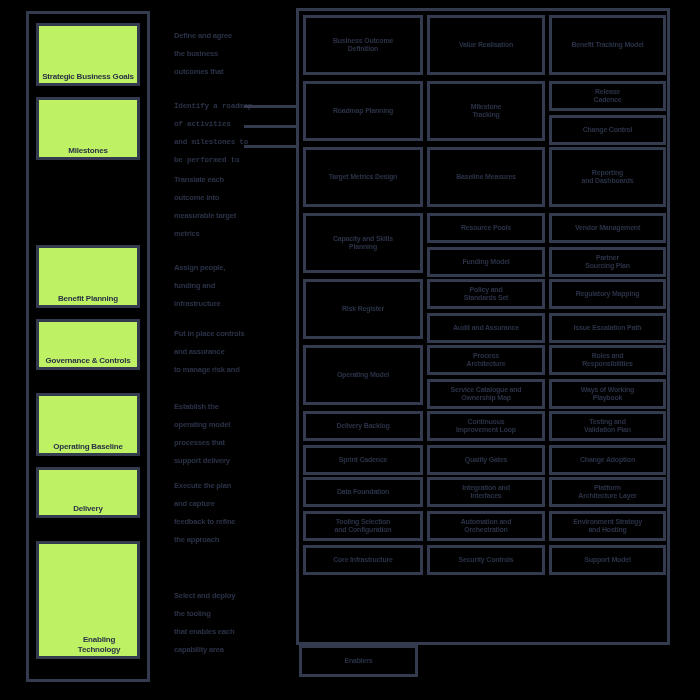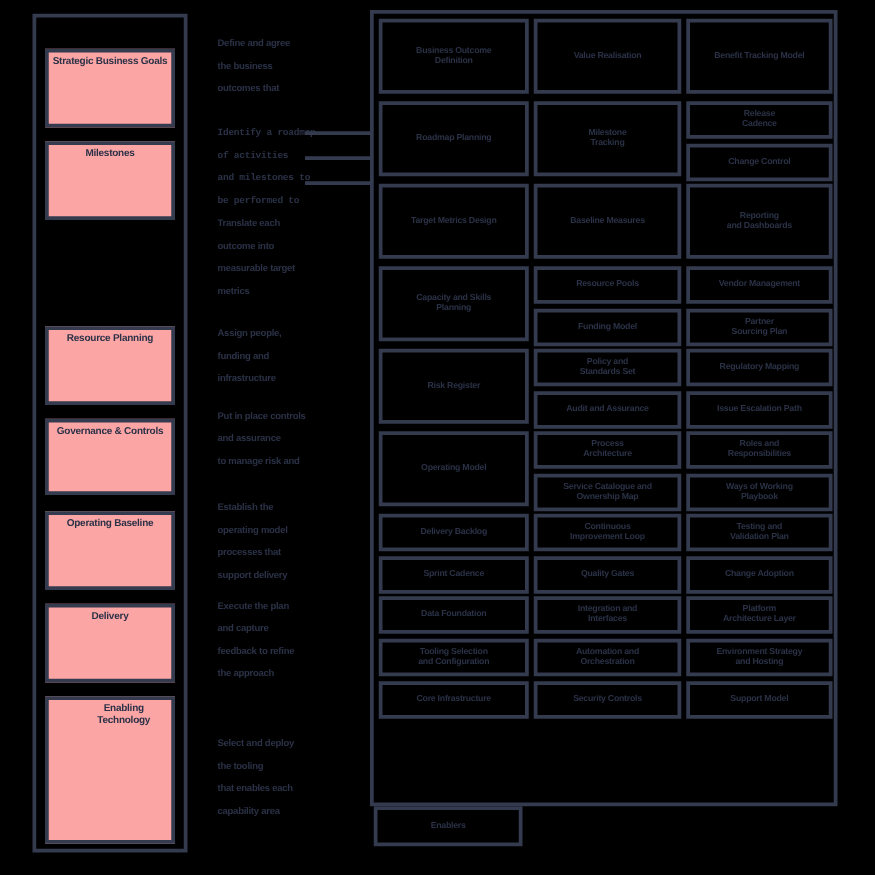--- a/index.html
+++ b/index.html
@@ -39,27 +39,26 @@
     border: 3px solid #343b4e;
     box-sizing: border-box;
     background: #000;
   }
   .left-cell {
     position: absolute;
     left: 7px;
     width: 104px;
     border: 3px solid #343b4e;
     box-sizing: border-box;
-    background: #fca5a5;
+    background: #bef264;
     display: flex;
-    align-items: flex-start;
+    align-items: flex-end;
     justify-content: center;
     text-align: center;
     padding: 2px;
-    margin-top: 16px;
   }
   .left-cell .txt { font-size: 8px; }
 
   
   #middle-column {
     position: absolute;
     left: 170px;
     top: 0px;
     width: 126px;
     height: 700px;
@@ -126,29 +125,29 @@
 <div id="root">
 
   <div id="left-column">
       <div class="left-cell" style="top: 9px; height: 63px;">
         <span class="txt">Strategic Business Goals</span>
       </div>
       <div class="left-cell" style="top: 83px; height: 63px;">
         <span class="txt">Milestones</span>
       </div>
       <div class="left-cell" style="top: 231px; height: 63px;">
-        <span class="txt">Resource Planning</span>
-      </div>
-      <div class="left-cell" style="top: 305px; height: 61px;">
+        <span class="txt">Benefit Planning</span>
+      </div>
+      <div class="left-cell" style="top: 305px; height: 51px;">
         <span class="txt">Governance &amp; Controls</span>
       </div>
       <div class="left-cell" style="top: 379px; height: 63px;">
         <span class="txt">Operating Baseline</span>
       </div>
-      <div class="left-cell" style="top: 453px; height: 63px;">
+      <div class="left-cell" style="top: 453px; height: 51px;">
         <span class="txt">Delivery</span>
       </div>
       <div class="left-cell" style="top: 527px; height: 118px; padding-left: 24px;">
         <span class="txt">Enabling Technology</span>
       </div>
     </div>
 
   <div id="middle-column">
       <div class="mid-block" style="top: 24px;"><span class="txt">Define and agree<br>the business<br>outcomes that</span></div>
       <div class="mid-block" style="top: 95px; font-family: Liberation Mono, monospace;"><span class="txt">Identify a roadmap<br>of activities<br>and milestones to<br>be performed to</span></div>

